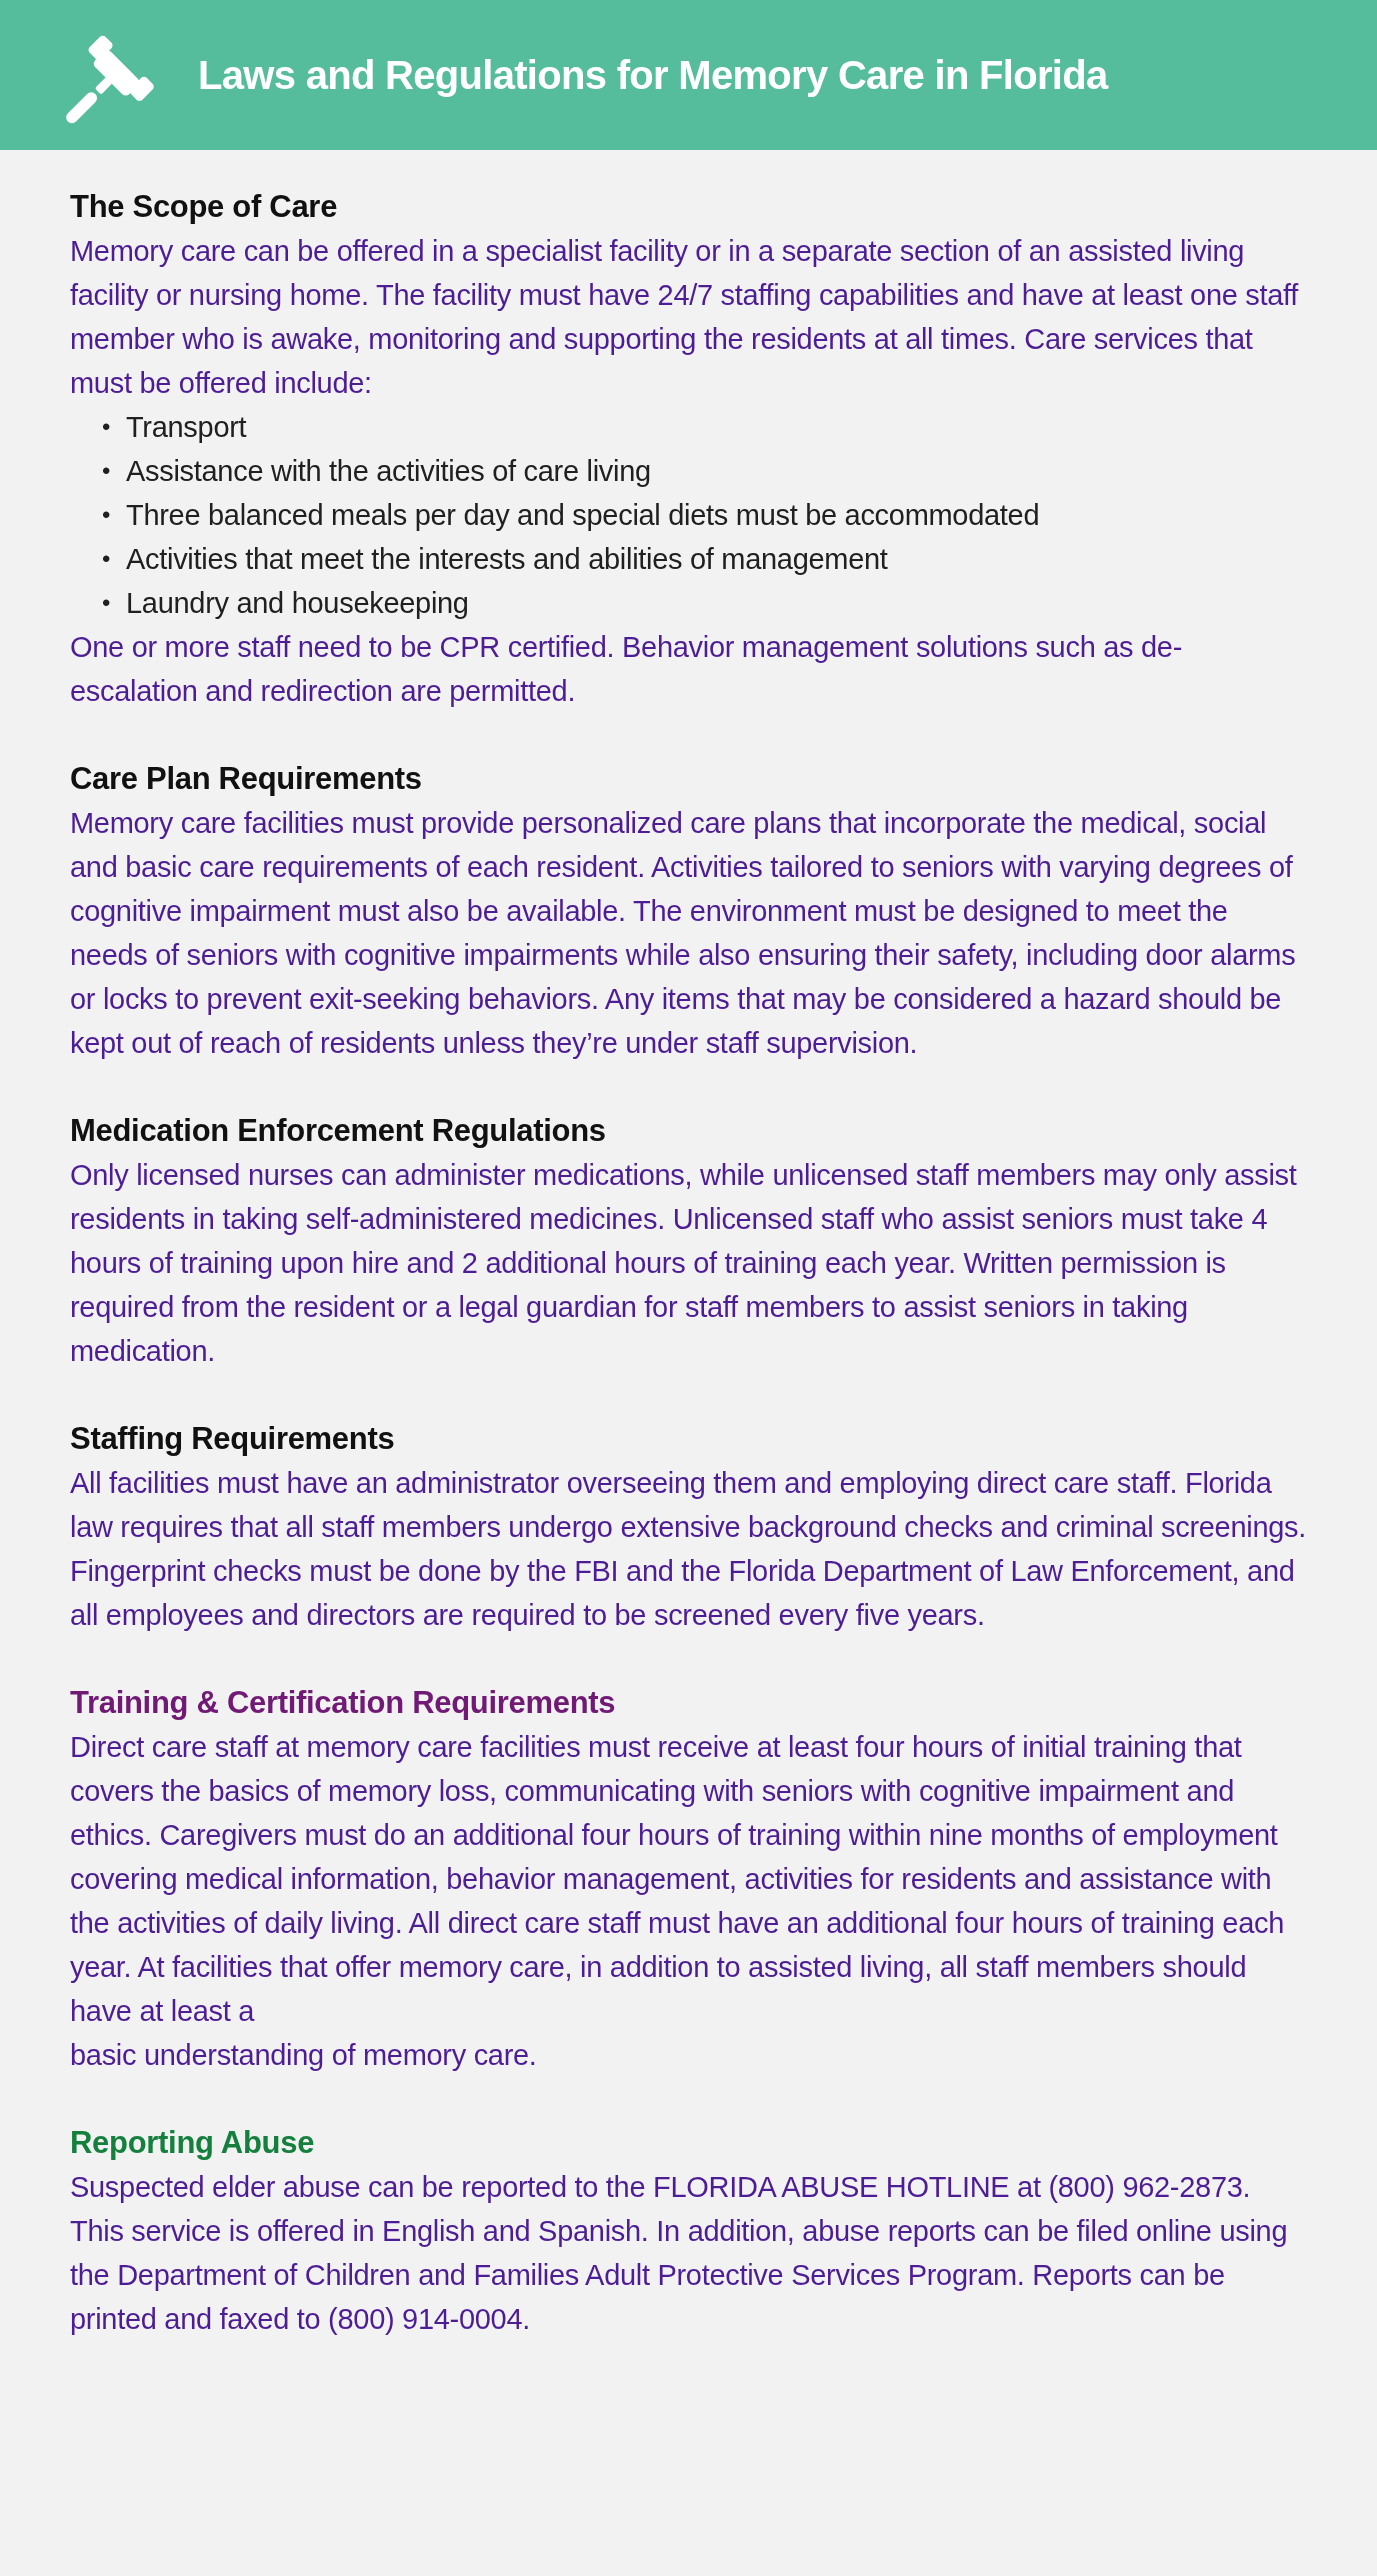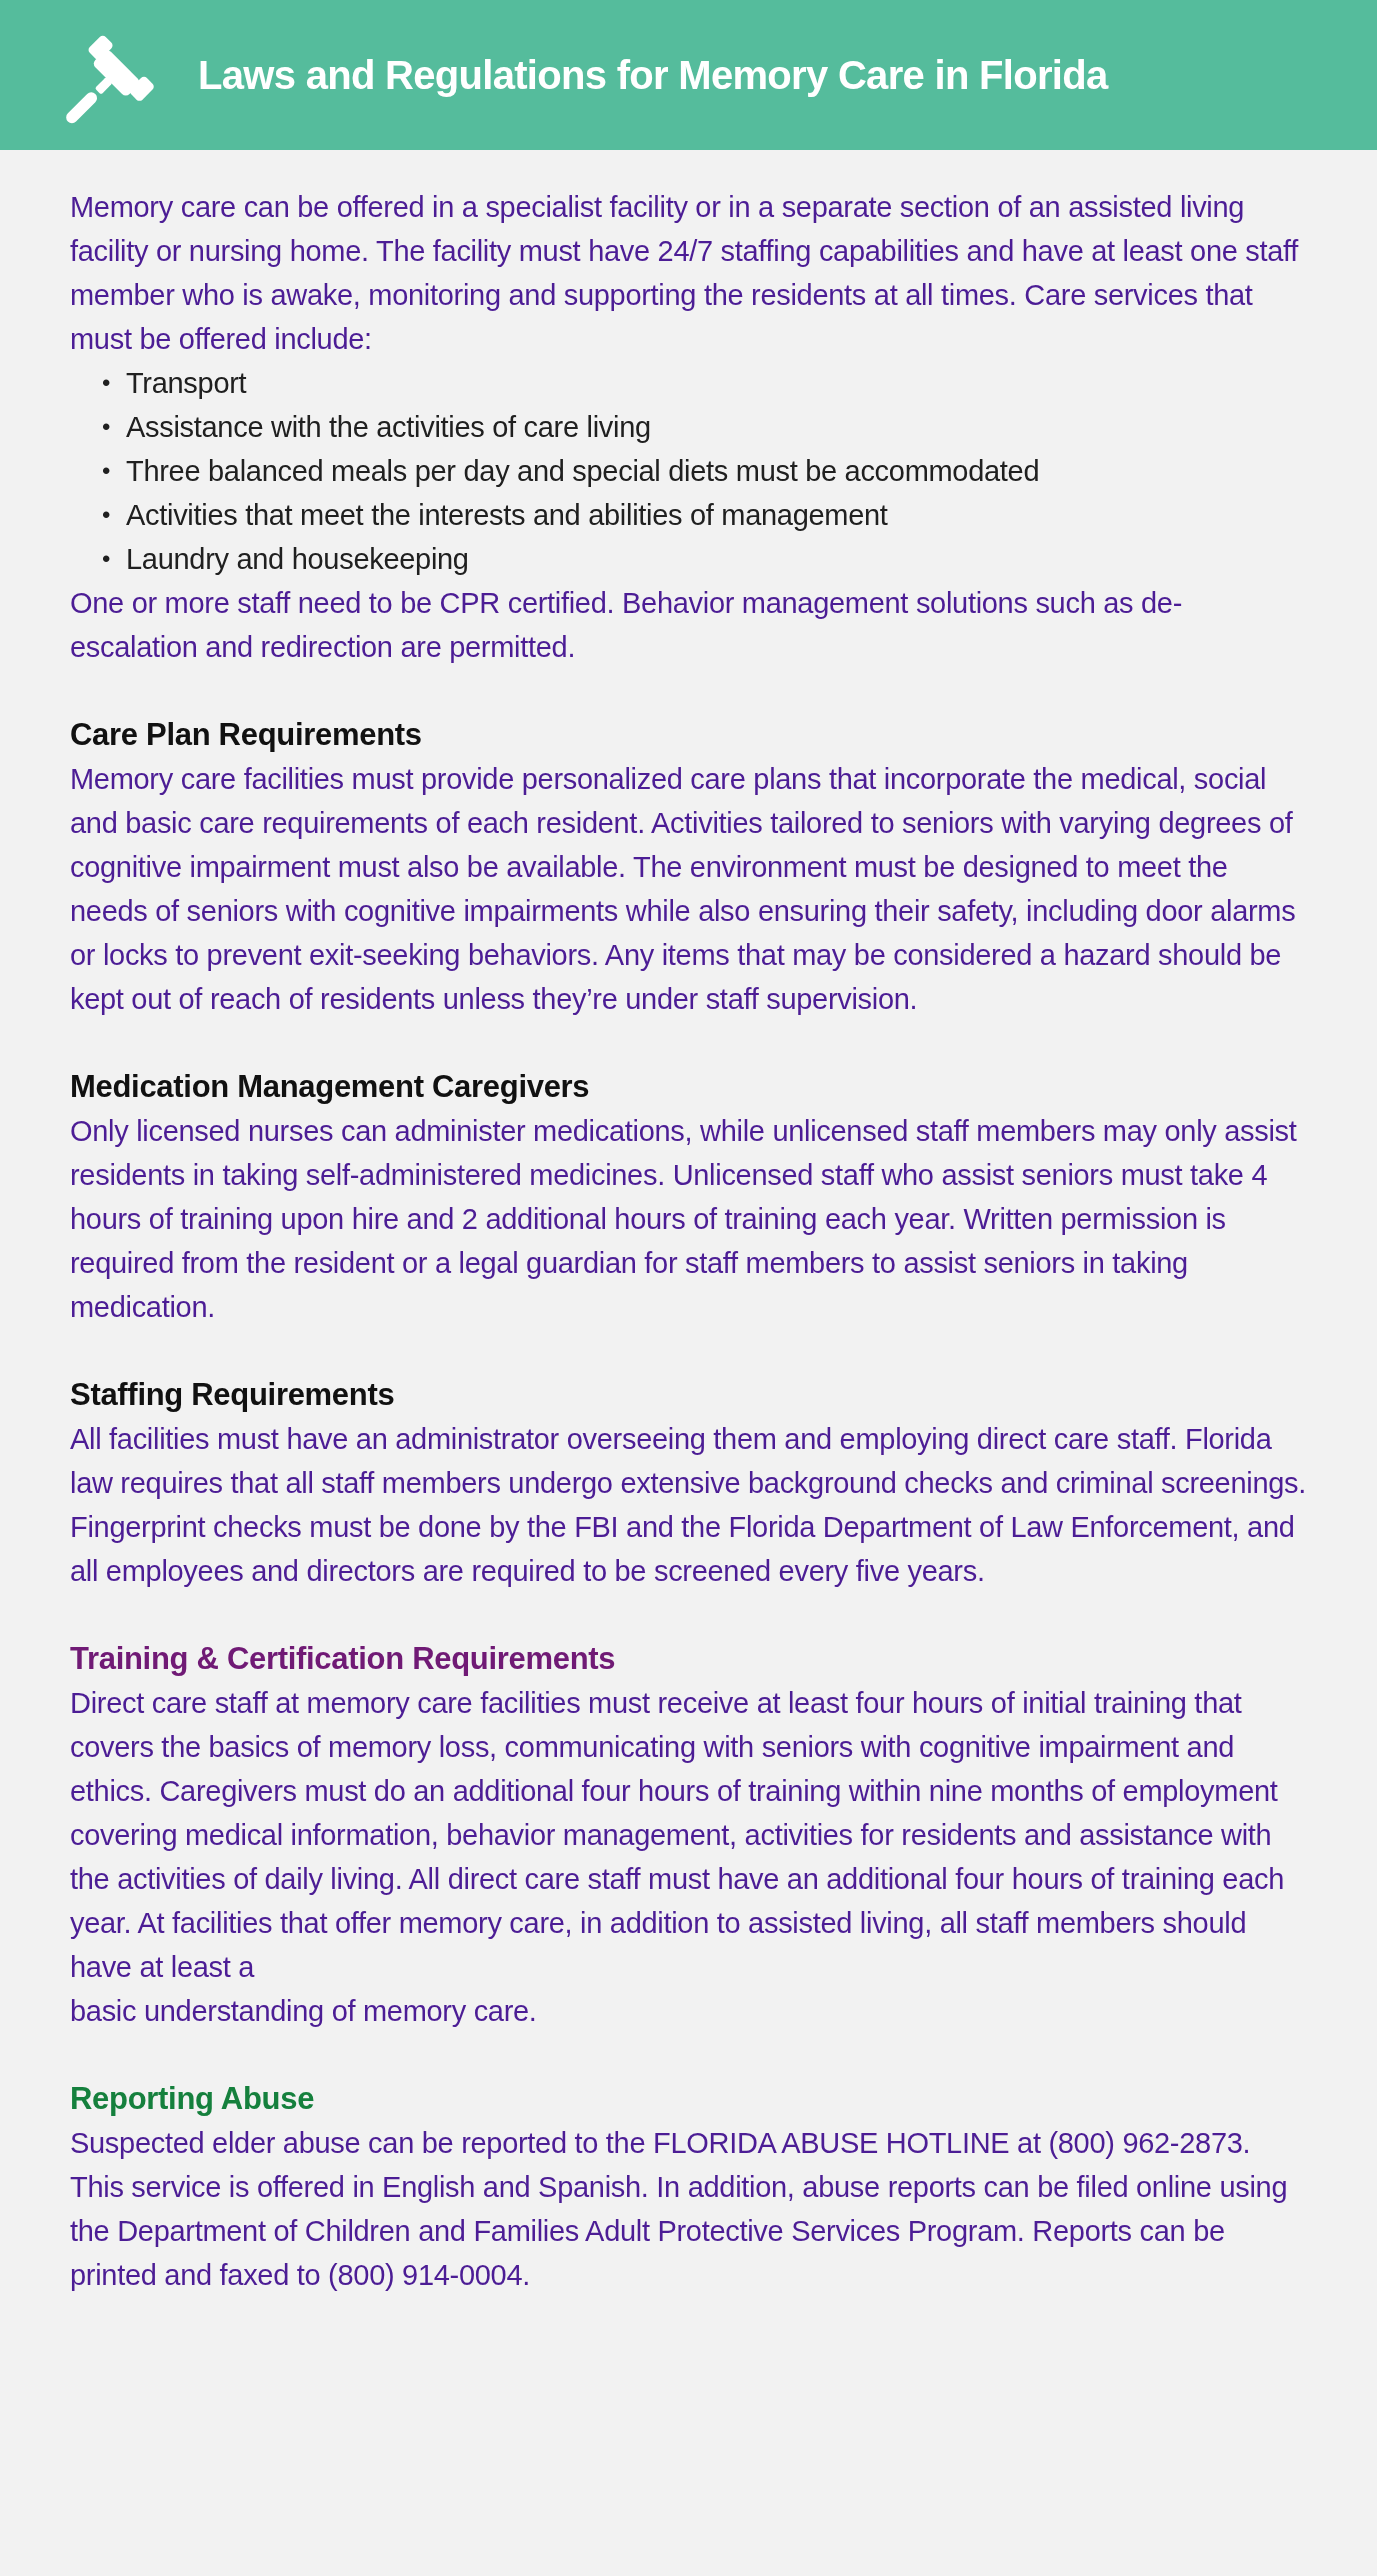--- a/index.html
+++ b/index.html
@@ -77,20 +77,21 @@
       <rect x="-100" y="-17" width="62" height="34" rx="8"></rect>
 
       <rect x="-262" y="-22" width="148" height="44" rx="22"></rect>
     </g>
   </svg>
   <h1 class="page-title" style="color: rgb(255, 255, 255);">Laws and Regulations for Memory Care in Florida</h1>
 </div>
 
 <main class="content" id="sections-root">
     <section class="section">
+      <h2 style="color: rgb(17, 17, 17);">The Scope of Care</h2>
       <p class="para">Memory care can be offered in a specialist facility or in a separate section of an assisted living facility or nursing home. The facility must have 24/7 staffing capabilities and have at least one staff member who is awake, monitoring and supporting the residents at all times. Care services that must be offered include:</p>
       <ul class="bullets">
         <li>
           <span class="bullet">•</span>
           <span class="li-text">Transport</span>
         </li>
         <li>
           <span class="bullet">•</span>
           <span class="li-text">Assistance with the activities of care living</span>
         </li>
@@ -107,21 +108,21 @@
           <span class="li-text">Laundry and housekeeping</span>
         </li>
       </ul>
       <p class="para gap">One or more staff need to be CPR certified. Behavior management solutions such as de-escalation and redirection are permitted.</p>
     </section>
     <section class="section">
       <h2 style="color: rgb(17, 17, 17);">Care Plan Requirements</h2>
       <p class="para">Memory care facilities must provide personalized care plans that incorporate the medical, social and basic care requirements of each resident. Activities tailored to seniors with varying degrees of cognitive impairment must also be available. The environment must be designed to meet the needs of seniors with cognitive impairments while also ensuring their safety, including door alarms or locks to prevent exit-seeking behaviors. Any items that may be considered a hazard should be kept out of reach of residents unless they’re under staff supervision.</p>
     </section>
     <section class="section">
-      <h2 style="color: rgb(17, 17, 17);">Medication Management Caregivers</h2>
+      <h2 style="color: rgb(17, 17, 17);">Medication Enforcement Regulations</h2>
       <p class="para">Only licensed nurses can administer medications, while unlicensed staff members may only assist residents in taking self-administered medicines. Unlicensed staff who assist seniors must take 4 hours of training upon hire and 2 additional hours of training each year. Written permission is required from the resident or a legal guardian for staff members to assist seniors in taking medication.</p>
     </section>
     <section class="section">
       <h2 style="color: rgb(17, 17, 17);">Staffing Requirements</h2>
       <p class="para">All facilities must have an administrator overseeing them and employing direct care staff. Florida law requires that all staff members undergo extensive background checks and criminal screenings. Fingerprint checks must be done by the FBI and the Florida Department of Law Enforcement, and all employees and directors are required to be screened every five years.</p>
     </section>
     <section class="section">
       <h2 style="color: #701a75;">Training &amp; Certification Requirements</h2>
       <p class="para">Direct care staff at memory care facilities must receive at least four hours of initial training that covers the basics of memory loss, communicating with seniors with cognitive impairment and ethics. Caregivers must do an additional four hours of training within nine months of employment covering medical information, behavior management, activities for residents and assistance with the activities of daily living. All direct care staff must have an additional four hours of training each year. At facilities that offer memory care, in addition to assisted living, all staff members should have at least a
 basic understanding of memory care.</p>

